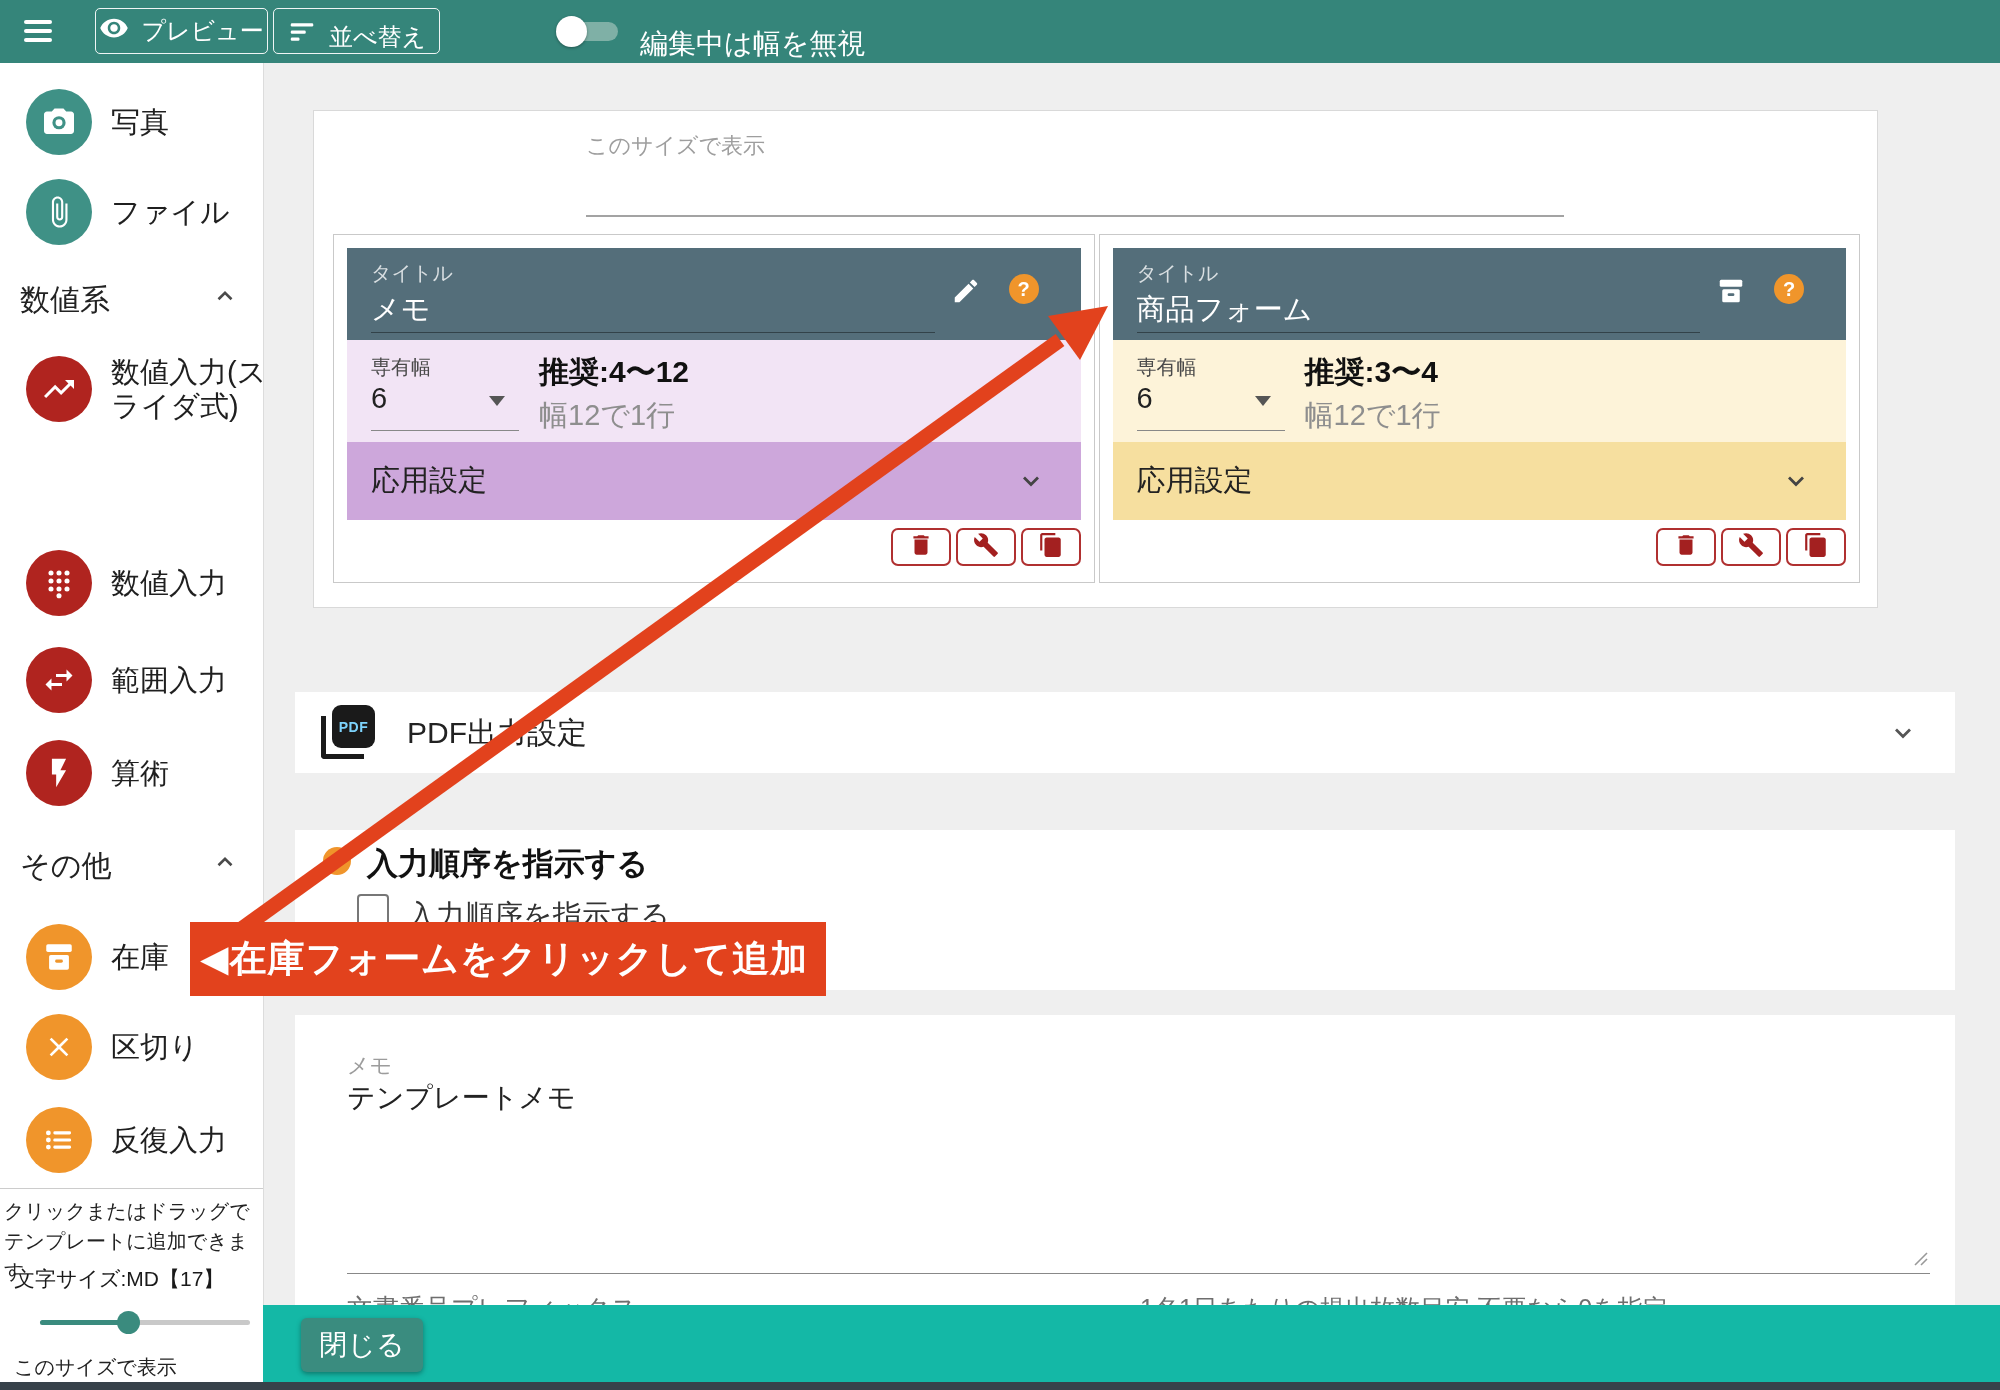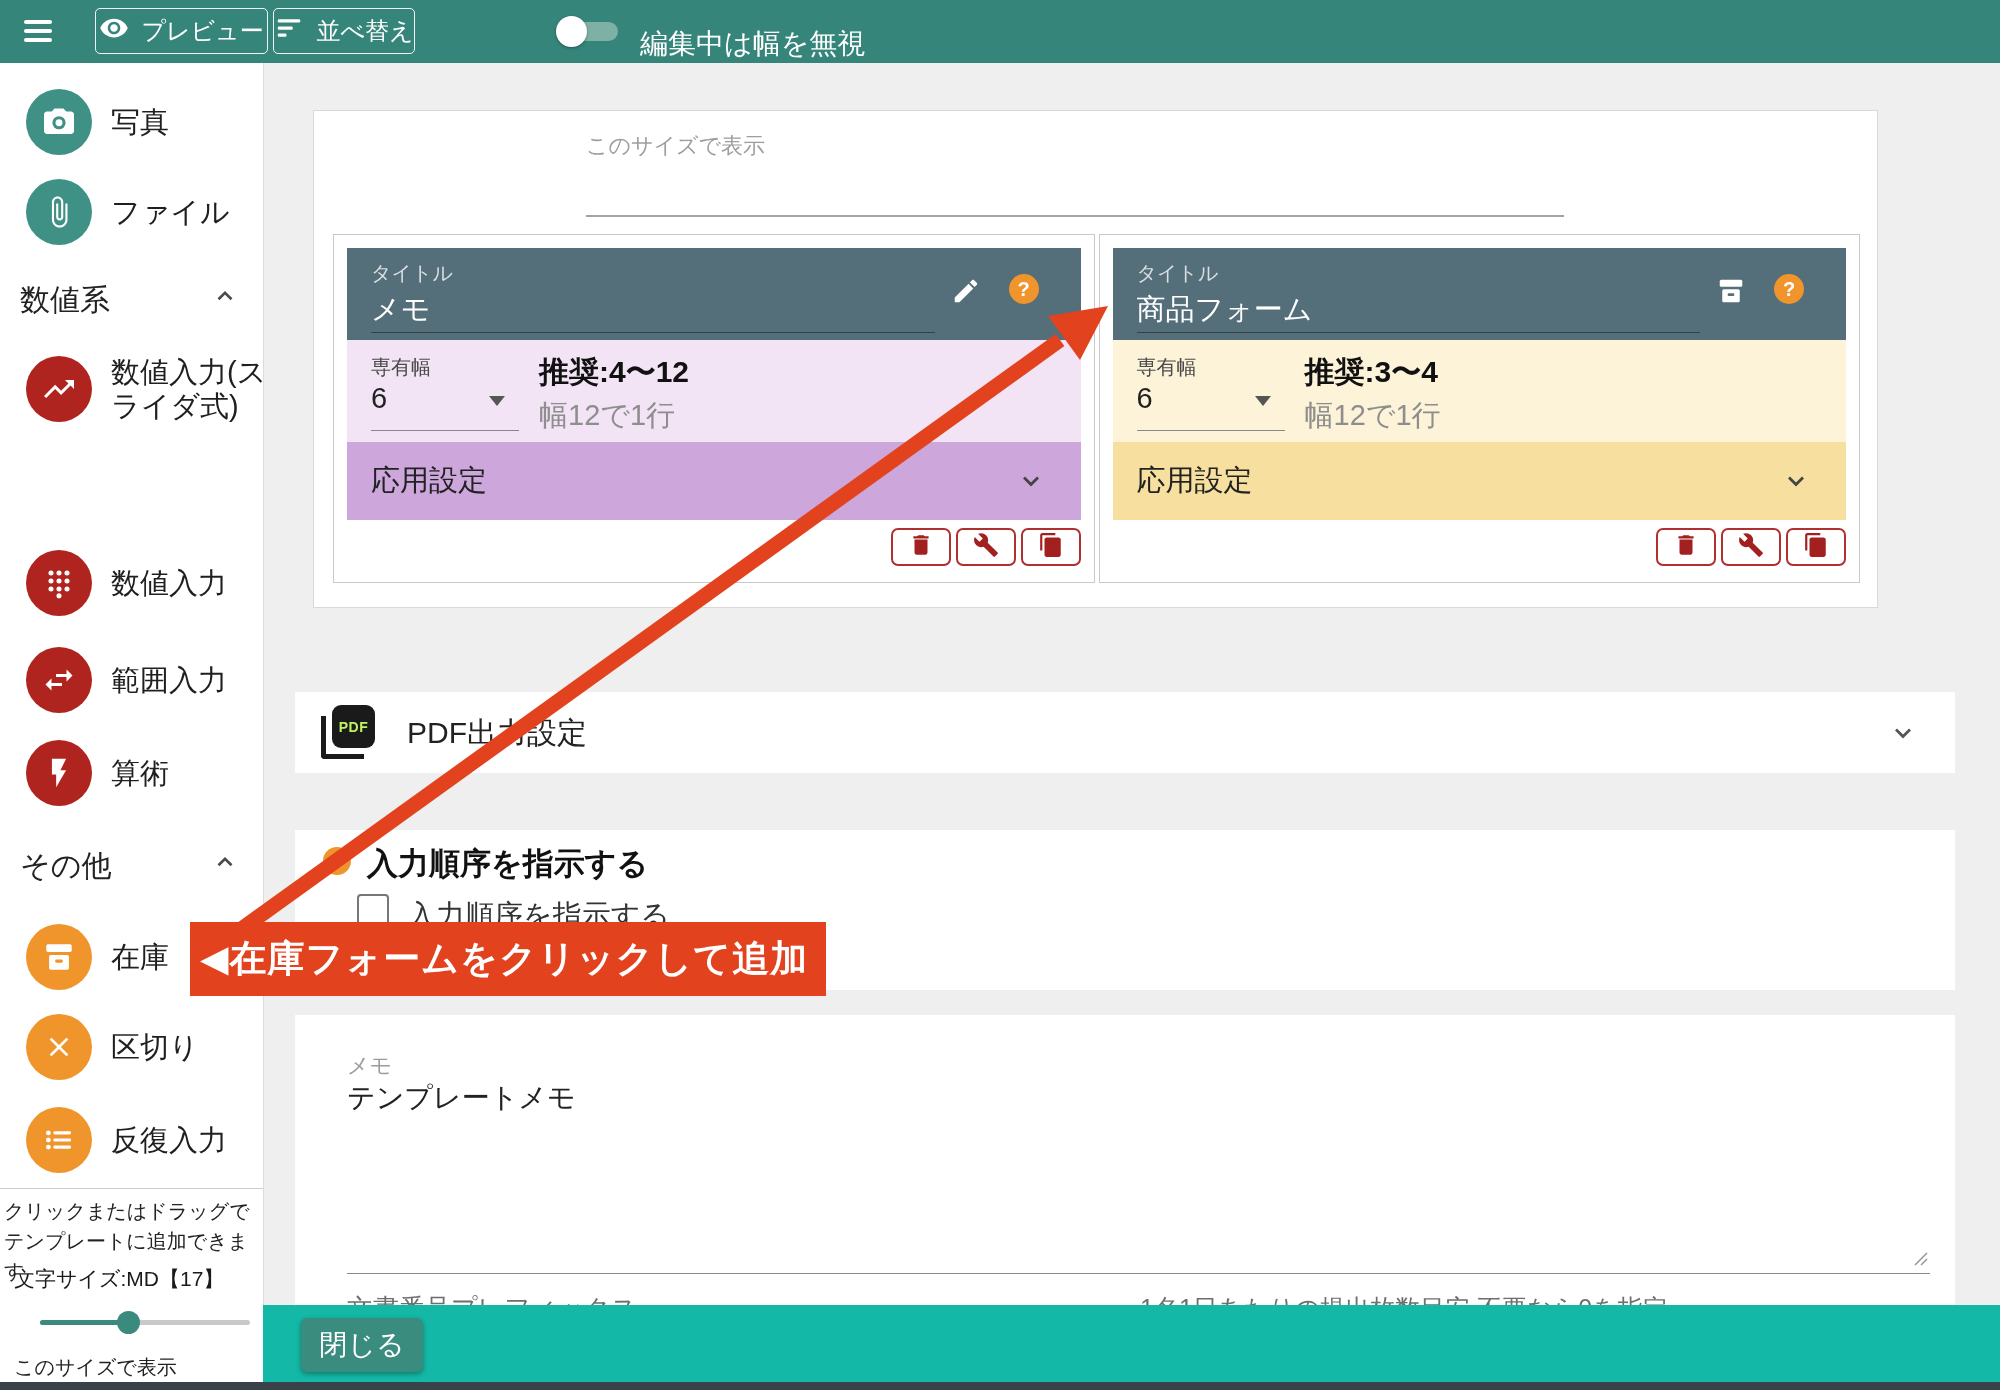--- a/index.html
+++ b/index.html
@@ -4,21 +4,21 @@
 <style>
   html,body{margin:0;padding:0;}
   .app{position:relative;width:2000px;height:1390px;background:#efefef;font-family:"Liberation Sans","DejaVu Sans",sans-serif;overflow:hidden;}
 
   
   .topbar{position:absolute;left:0;top:0;width:2000px;height:63px;background:#35857a;z-index:5;}
   .hamburger{position:absolute;left:24px;top:20px;width:28px;height:24px;cursor:pointer;}
   .hamburger .bar{height:3.5px;background:#fff;border-radius:2px;margin-bottom:5.5px;}
   .tb-btn{position:absolute;top:8px;height:46px;border:1.5px solid rgba(255,255,255,.92);border-radius:5px;display:flex;align-items:center;justify-content:center;gap:12px;color:#fff;font-size:24px;box-sizing:border-box;cursor:pointer;}
   #btn-preview{left:95px;width:173px;}
-  #btn-sort{left:273px;width:142px;}
+  #btn-sort{left:273px;width:167px;align-items:flex-end;}
   .toggle{position:absolute;left:556px;top:16px;width:66px;height:31px;cursor:pointer;}
   .toggle .track{position:absolute;left:6px;top:6px;width:56px;height:19px;border-radius:10px;background:#7fb0a6;}
   .toggle .knob{position:absolute;left:0;top:0;width:31px;height:31px;border-radius:50%;background:#fff;box-shadow:0 1px 3px rgba(0,0,0,.35);}
   .tb-label{position:absolute;left:640px;top:12px;height:46px;line-height:63px;color:#fff;font-size:28px;}
 
   
   .sidebar{position:absolute;left:0;top:63px;width:264px;height:1327px;background:#fff;border-right:1px solid #dcdcdc;box-sizing:border-box;z-index:4;}
   .sb-row{position:absolute;left:26px;display:flex;align-items:center;gap:19px;cursor:pointer;}
   .sb-circle{width:66px;height:66px;border-radius:50%;flex:none;display:flex;align-items:center;justify-content:center;}
   .c-teal{background:#3f9186;} .c-red{background:#b0241f;} .c-orange{background:#f0952b;}
@@ -61,21 +61,21 @@
   .card-adv{position:relative;height:78px;flex:none;display:flex;align-items:center;cursor:pointer;}
   .purple .card-adv{background:#cda7db;} .yellow .card-adv{background:#f6df9f;}
   .card-adv .adv-text{margin-left:24px;font-size:29px;color:#222;}
   .adv-chevron{position:absolute;right:36px;top:25px;}
   .card-actions{flex:1;display:flex;justify-content:flex-end;align-items:center;gap:5px;padding-top:4px;}
   .act-btn{width:60px;height:38px;border:2px solid #b03030;border-radius:7px;background:#fff;display:flex;align-items:center;justify-content:center;cursor:pointer;box-sizing:border-box;}
 
   #pdf-bar{left:295px;top:692px;width:1660px;height:81px;cursor:pointer;}
   .pdf-icon{position:absolute;left:26px;top:13px;width:54px;height:54px;}
   .pdf-icon .corner{position:absolute;left:0;bottom:0;width:38px;height:38px;border-left:5px solid #1a1a1a;border-bottom:5px solid #1a1a1a;border-bottom-left-radius:4px;}
-  .pdf-icon .page{position:absolute;right:0;top:0;width:43px;height:43px;background:#1a1a1a;border-radius:9px;color:#bef264;font-size:14px;font-weight:bold;display:flex;align-items:center;justify-content:center;letter-spacing:.5px;}
+  .pdf-icon .page{position:absolute;right:0;top:0;width:43px;height:43px;background:#1a1a1a;border-radius:9px;color:#7dd3fc;font-size:14px;font-weight:bold;display:flex;align-items:center;justify-content:center;letter-spacing:.5px;}
   .pdf-label{position:absolute;left:112px;top:0;height:81px;line-height:81px;font-size:30px;color:#222;}
   .bar-chevron{position:absolute;right:38px;top:27px;}
 
   #order-panel{left:295px;top:830px;width:1660px;height:160px;}
   .order-q{position:absolute;left:28px;top:17px;width:28px;height:28px;font-size:19px;}
   .order-heading{position:absolute;left:72px;top:13px;font-size:31px;font-weight:bold;color:#111;}
   .order-checkbox{position:absolute;left:62px;top:64px;width:32px;height:32px;border:2.5px solid #777;border-radius:4px;background:#fff;box-sizing:border-box;cursor:pointer;}
   .order-cb-label{position:absolute;left:112px;top:66px;font-size:29px;color:#333;}
 
   #memo-panel{left:295px;top:1015px;width:1660px;height:290px;}

